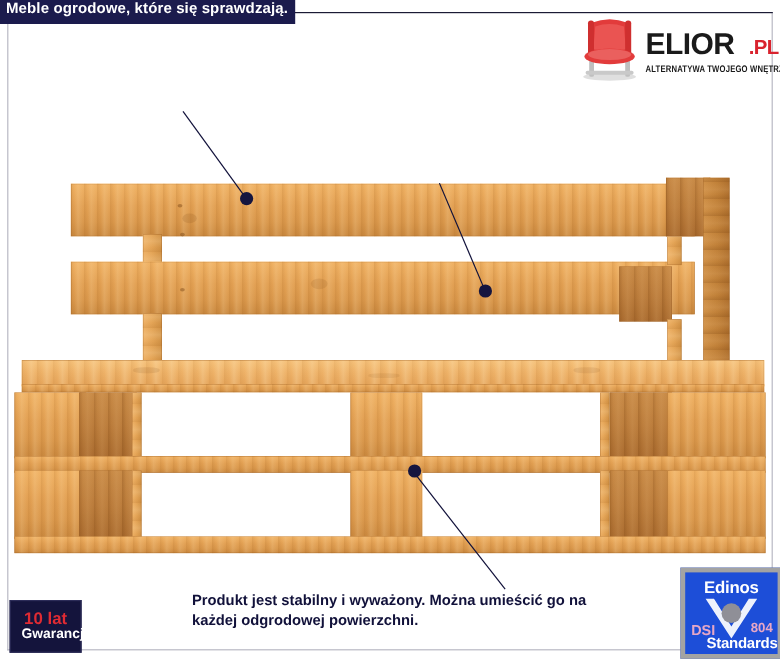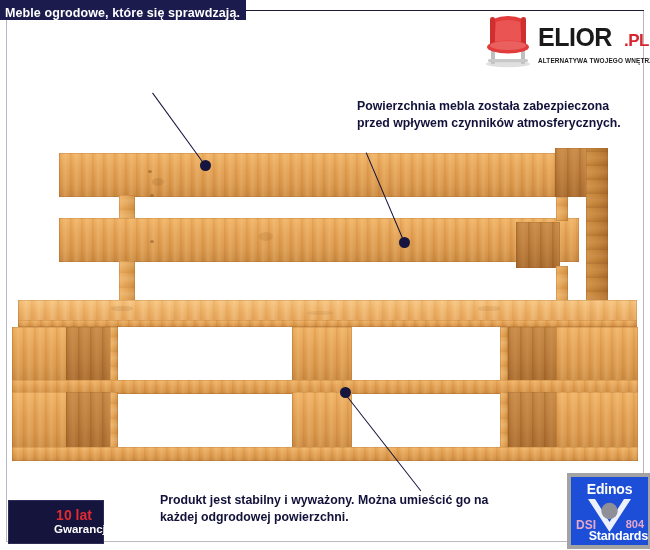--- a/index.html
+++ b/index.html
@@ -9,21 +9,21 @@
   #page{position:relative;width:650px;height:550px;background:#ffffff;overflow:hidden;}
 
   
   .frame-left{position:absolute;left:6px;top:10px;width:1px;height:532px;background:#b9b9c4;}
   .frame-right{position:absolute;left:643px;top:10px;width:1px;height:532px;background:#b9b9c4;}
   .frame-bottom{position:absolute;left:6px;top:541px;width:638px;height:1px;background:#b9b9c4;}
   .frame-top{position:absolute;left:240px;top:10px;width:404px;height:1px;background:#1b1b35;}
 
   
   .banner{position:absolute;left:0;top:0;height:20px;padding:0 6px 0 5px;
-          background:#1b1b4d;color:#ffffff;display:flex;align-items:flex-end;
+          background:#1b1b4d;color:#ffffff;display:flex;align-items:flex-start;
           font-size:12.5px;font-weight:bold;letter-spacing:.1px;white-space:nowrap;}
 
   
   .logo{position:absolute;left:482px;top:14px;width:162px;height:58px;}
   .logo-chair{position:absolute;left:0;top:0;width:52px;height:54px;}
   .logo-text{position:absolute;left:56px;top:10px;width:106px;}
   .logo-elior{font-family:"Liberation Sans","DejaVu Sans",sans-serif;
               font-size:25px;font-weight:bold;color:#1a1a1a;line-height:26px;
               letter-spacing:-.5px;}
   .logo-pl{color:#d9232e;font-size:17px;margin-left:12px;}
@@ -66,21 +66,21 @@
   .wood.vert-dark{background:
           repeating-linear-gradient(0deg,
             rgba(120,66,16,.22) 0px, rgba(120,66,16,0) 4px,
             rgba(235,185,125,.16) 8px, rgba(120,66,16,0) 14px),
           linear-gradient(90deg,#cf9047 0%,#c08038 55%,#ad6e2d 100%);}
   .knot{position:absolute;border-radius:50%;background:rgba(122,70,22,.45);}
 
   
   .badge-gw{position:absolute;left:8px;top:500px;width:58px;height:42px;
             background:#14143c;border:1px solid #2c2c58;
-            display:flex;flex-direction:column;align-items:center;justify-content:center;padding-left:36px;}
+            display:flex;flex-direction:column;align-items:center;justify-content:center;}
   .badge-gw .lat{color:#e02b33;font-size:14px;font-weight:bold;line-height:15px;}
   .badge-gw .gw{color:#ffffff;font-size:11.5px;font-weight:bold;line-height:13px;margin-left:15px;}
 
   .badge-ed{position:absolute;left:567px;top:473px;width:77px;height:68px;
             background:#1d4ed8;border:4px solid #a3a3a3;overflow:hidden;}
   .badge-ed .edinos{position:absolute;left:0;top:4px;width:100%;text-align:center;
                     color:#ffffff;font-size:14px;font-weight:bold;letter-spacing:-.2px;}
   .badge-ed .vee{position:absolute;left:15px;top:21px;width:47px;height:36px;}
   .badge-ed .dsi{position:absolute;left:5px;top:41px;color:#e7a7c6;font-size:12px;font-weight:bold;text-align:right;}
   .badge-ed .n804{position:absolute;right:4px;top:41px;color:#e7a7c6;font-size:11px;font-weight:bold;}
@@ -170,21 +170,20 @@
     <div class="wood dark" style="left:508px;top:392px;width:52px;height:57px;"></div>
     <div class="wood" style="left:556px;top:392px;width:82px;height:57px;"></div>
     <div class="wood vert" style="left:500px;top:392px;width:8px;height:57px;"></div>
 
     <div class="wood" style="left:12px;top:447px;width:626px;height:14px;"></div>
   </div>
 
   <div class="lead" style="left:205px;top:166px;width:90px;transform:rotate(-126deg);"></div>
   <div class="dot" style="left:200px;top:160px;"></div>
 
-  <div class="anno anno-2">Powierzchnia mebla została zabezpieczona przed wpływem czynników atmosferycznych.</div>
   <div class="lead" style="left:404px;top:243px;width:98px;transform:rotate(-113deg);"></div>
   <div class="dot" style="left:399px;top:237px;"></div>
 
   <div class="anno anno-3">Produkt jest stabilny i wyważony. Można umieścić go na każdej odgrodowej powierzchni.</div>
   <div class="lead" style="left:345px;top:393px;width:124px;transform:rotate(52deg);"></div>
   <div class="dot" style="left:340px;top:387px;"></div>
 
   <div class="badge-gw">
     <div class="lat">10 lat</div>
     <div class="gw">Gwarancji</div>

